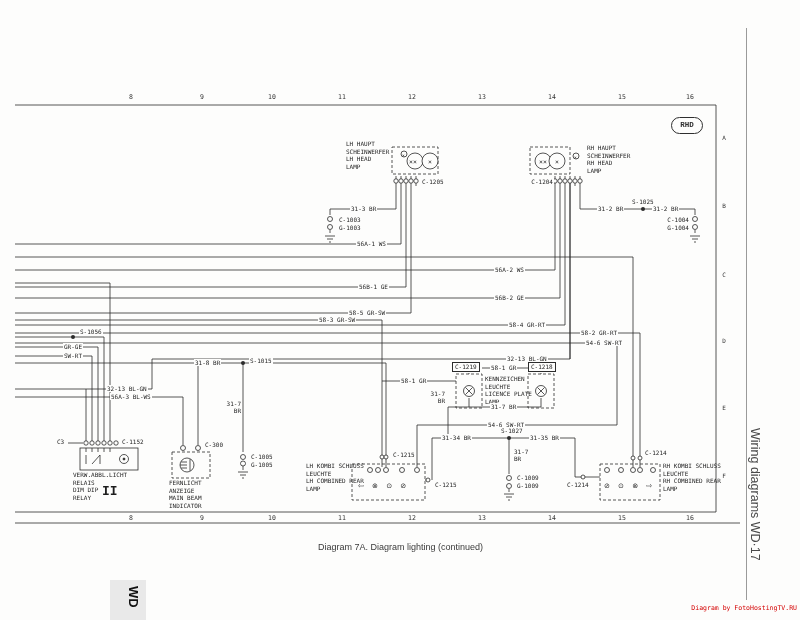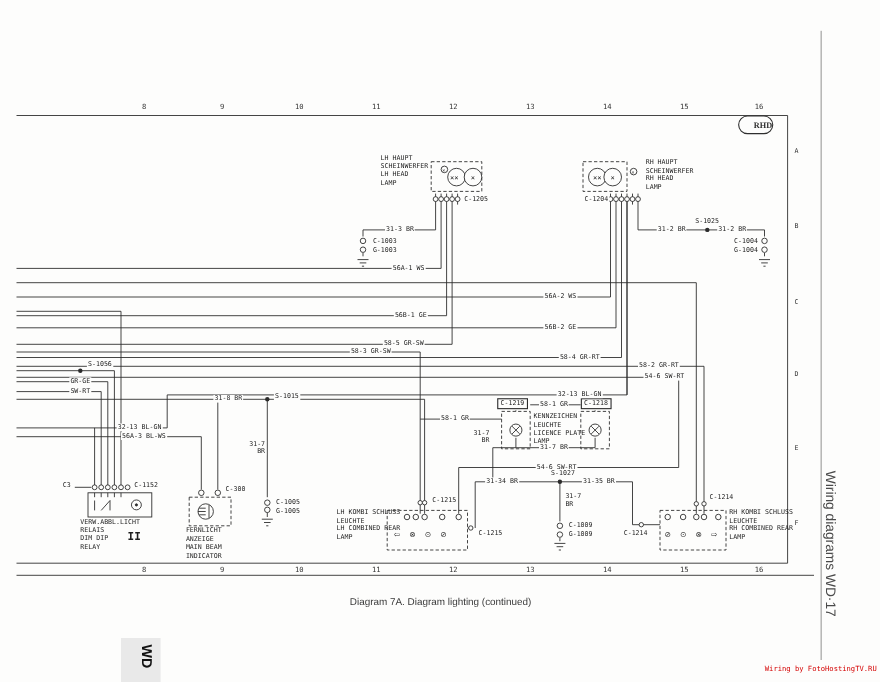--- a/index.html
+++ b/index.html
@@ -7,35 +7,35 @@
         font-family:"DejaVu Sans Mono",monospace;color:#222;}
   .lbl{position:absolute;font-size:6px;line-height:7px;letter-spacing:0;background:#fdfdfc;
        padding:0 1px;white-space:pre-line;color:#1e1e1e;}
   .comp{position:absolute;font-size:6px;line-height:7.6px;white-space:pre-line;color:#1e1e1e;
         background:transparent;}
   .ra{text-align:right;}
   .num{position:absolute;font-size:6.5px;width:14px;text-align:center;color:#333;}
   .rowletter{position:absolute;font-size:6px;width:8px;text-align:center;color:#333;}
   .boxedlbl{position:absolute;font-size:6px;line-height:8px;border:0.8px solid #2b2b2b;
             padding:0 2px;background:#fdfdfc;color:#1e1e1e;}
-  #badge{position:absolute;left:671px;top:105px;width:30px;height:15px;border:1.4px solid #2f2f2f;
-         border-radius:9px;text-align:right;font-size:7.5px;line-height:15px;font-weight:bold;
-         font-family:Liberation Serif, serif;color:#2f2f2f;}
+  #badge{position:absolute;left:671px;top:117px;width:30px;height:15px;border:1.4px solid #2f2f2f;
+         border-radius:9px;text-align:center;font-size:7.5px;line-height:15px;font-weight:bold;
+         font-family:Liberation Mono, monospace;color:#2f2f2f;}
   #caption{position:absolute;left:318px;top:542px;font-size:9px;color:#3a3a3a;
            font-family:"Liberation Sans",sans-serif;}
   #sidebar-rule{position:absolute;left:746px;top:28px;width:1px;height:572px;background:#9a9a9a;}
   #sidebar-title{position:absolute;left:762px;top:428px;transform-origin:0 0;transform:rotate(90deg);
            font-size:12.5px;color:#4a4a4a;font-family:"Liberation Sans",sans-serif;white-space:nowrap;}
   #wd-bg{position:absolute;left:110px;top:580px;width:36px;height:40px;background:#e9e9e9;}
   #wd-tab{position:absolute;left:141px;top:586px;transform-origin:0 0;transform:rotate(90deg);
           font-size:13px;font-weight:bold;color:#111;font-family:"Liberation Sans",sans-serif;}
   #watermark{position:absolute;left:640px;top:604px;width:157px;text-align:right;font-size:6.5px;
              color:#d40000;}
   svg{position:absolute;left:0;top:0;}
-  .mark2{position:absolute;font-size:10px;font-weight:bold;color:#1e1e1e;margin-left:14px;}
+  .mark2{position:absolute;font-size:13px;font-weight:bold;color:#1e1e1e;}
   .icons{position:absolute;font-size:7px;letter-spacing:3px;color:#2b2b2b;font-family:"DejaVu Sans",sans-serif;}
 </style>
 </head>
 <body>
 
 <div id="page">
 
   <svg width="800" height="620" viewBox="0 0 800 620">
     <g stroke="#2b2b2b" stroke-width="0.8" fill="none">
 
@@ -286,14 +286,14 @@
   <div class="lbl" style="left:513px;top:448px">31-7
 BR</div>
   <div class="lbl" style="left:516px;top:474px">C-1009</div>
   <div class="lbl" style="left:516px;top:482px">G-1009</div>
 
   <div id="caption">Diagram 7A. Diagram lighting (continued)</div>
   <div id="sidebar-rule"></div>
   <div id="sidebar-title">Wiring diagrams WD·17</div>
   <div id="wd-bg"></div>
   <div id="wd-tab">WD</div>
-  <div id="watermark">Wiring by FotoHostingTV.RU</div>
+  <div id="watermark">Diagram by FotoHostingTV.RU</div>
 </div>
 
 </body></html>

